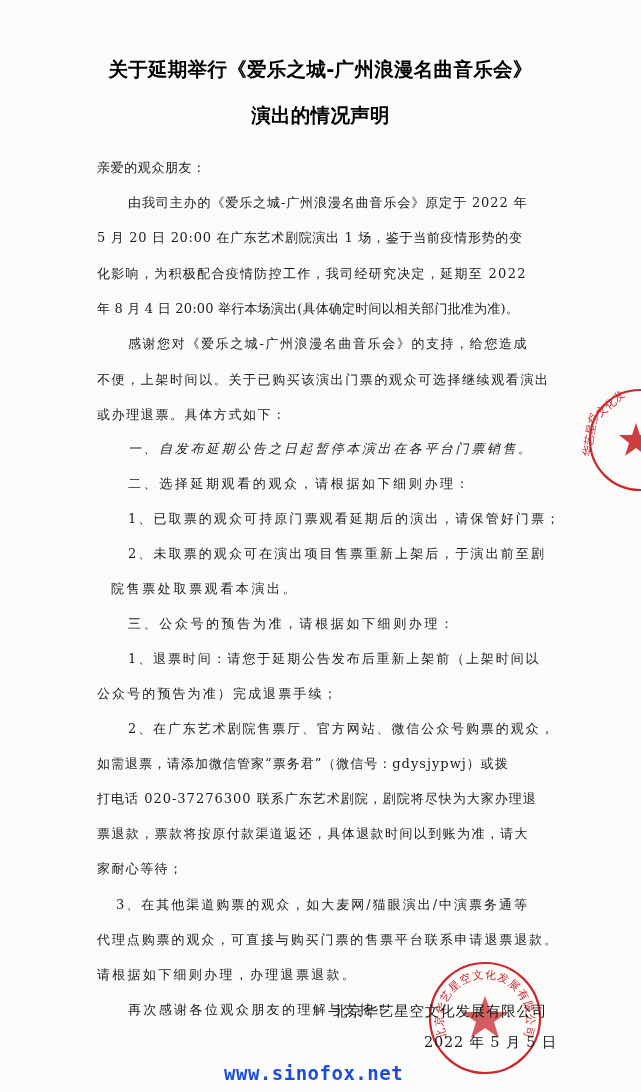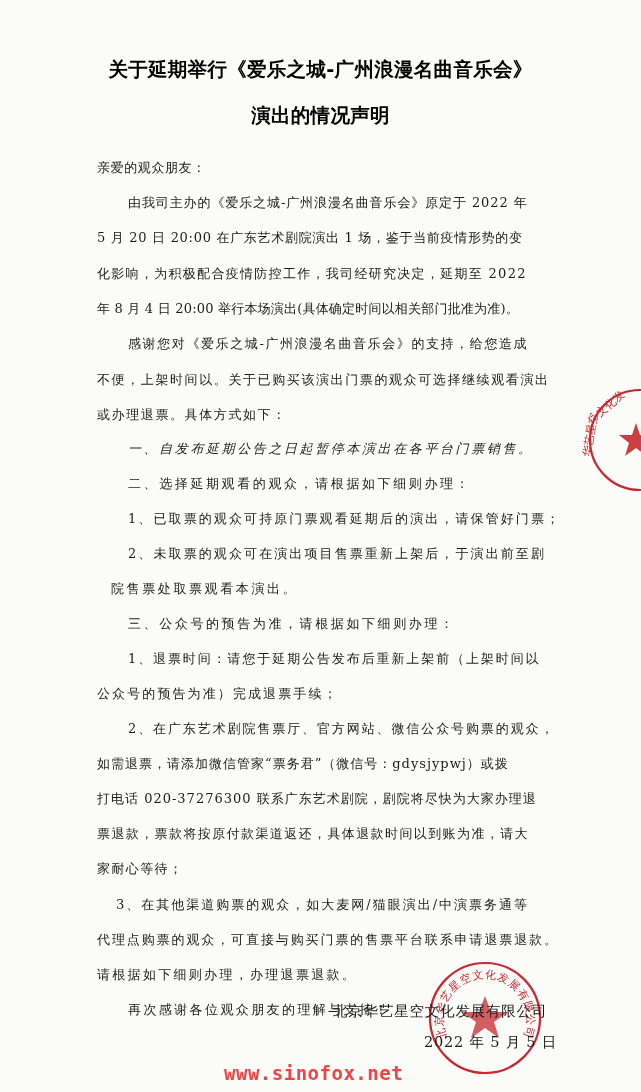--- a/index.html
+++ b/index.html
@@ -15,21 +15,21 @@
       font-weight: bold; font-size: 19.5px; color: #000000; letter-spacing: 0.3px;
     }
     .line {
       position: absolute; white-space: nowrap;
       font-size: 13px; letter-spacing: 0.6px; color: #1c1c1c;
     }
     .sign { position: absolute; white-space: nowrap; font-size: 14.5px; color: #1c1c1c; letter-spacing: 0.8px; }
     .watermark {
       position: absolute; left: 224px; top: 1062px;
       font-family: "DejaVu Sans Mono", "Liberation Mono", monospace;
-      font-weight: bold; font-size: 19px; color: #ef4444; letter-spacing: 0.5px;
+      font-weight: bold; font-size: 19px; color: #1d4ed8; letter-spacing: 0.5px;
     }
     .seal { position: absolute; }
   </style>
 </head>
 <body>
 
 <div>
 
   <div class="title" style="top:56px;">关于延期举行《爱乐之城-广州浪漫名曲音乐会》</div>
   <div class="title" style="top:102px;">演出的情况声明</div>

